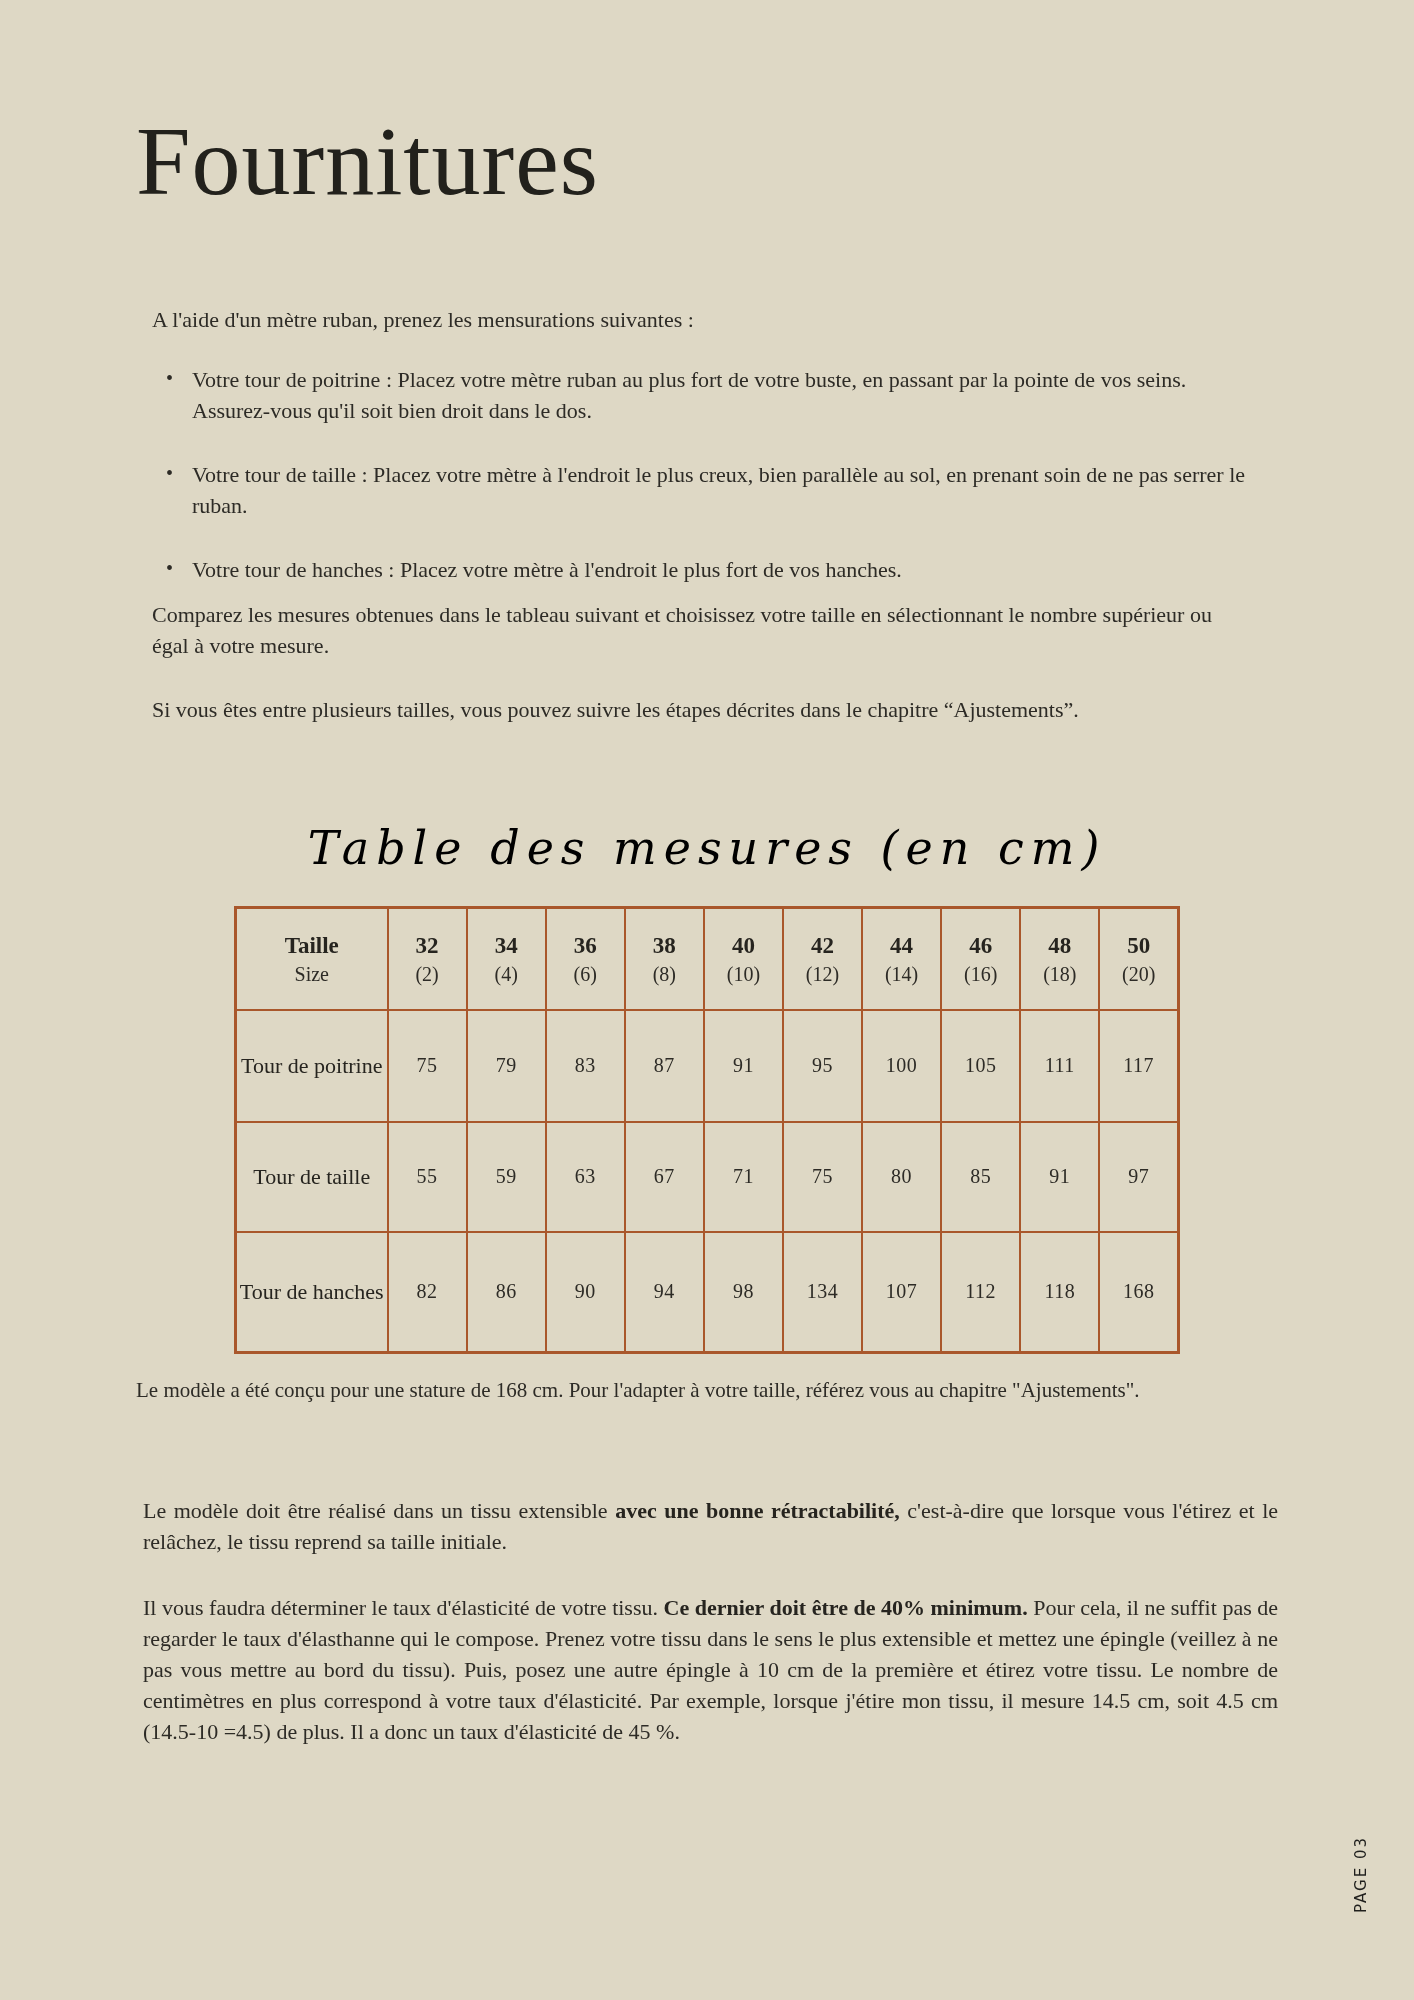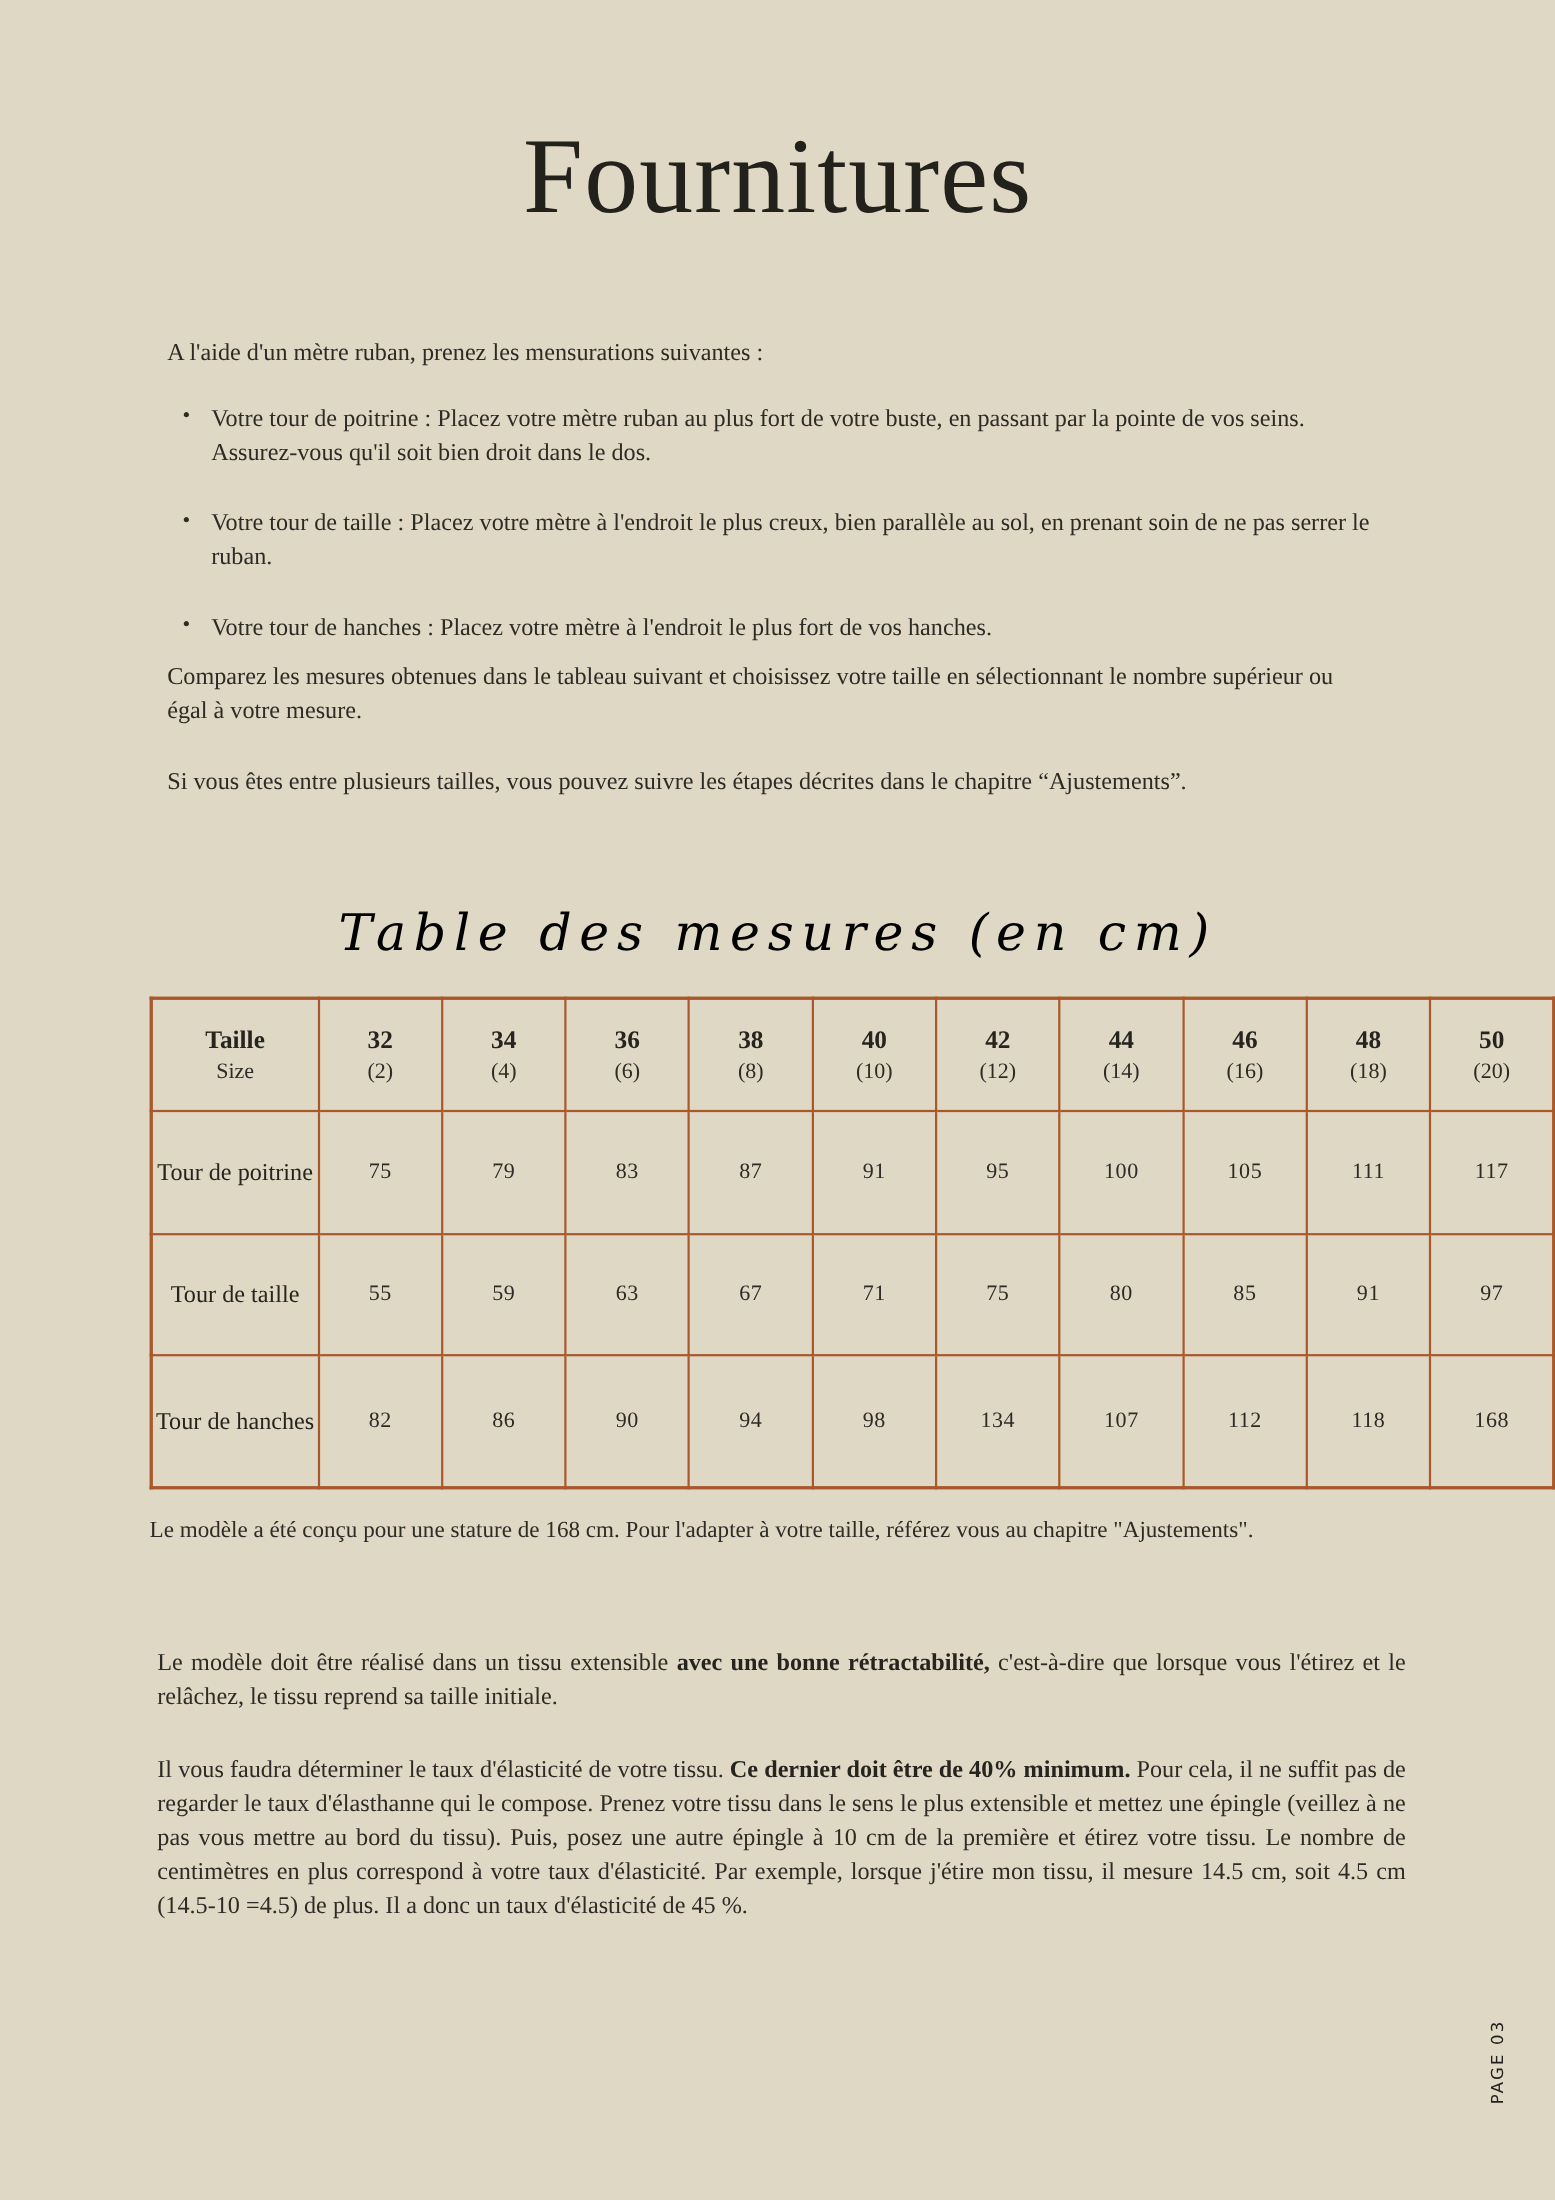--- a/index.html
+++ b/index.html
@@ -8,21 +8,21 @@
     background:#ded8c5;
     color:#2d2b26;
     font-family:"Liberation Serif", serif;
     position:relative;
     overflow:hidden;
   }
   .content{padding:0 136px;}
 
   h1.doc-title{
     margin:112px 0 0;
-    text-align:center;
+    text-align:left;
     font-family:"Liberation Serif", serif;
     font-weight:400;
     font-size:98px;
     line-height:1;
     letter-spacing:1px;
     color:#22211c;
   }
 
   p{margin:0;font-size:22px;line-height:31px;}
   .indent{margin-left:16px;margin-right:24px;}
@@ -57,21 +57,21 @@
     font-family:"DejaVu Serif", serif;
     font-style:italic;
     font-weight:400;
     font-size:46px;
     line-height:1.2;
     letter-spacing:7px;
     color:#000000;
   }
 
   table.measures{
-    width:1278px;
+    width:946px;
     margin:30px auto 0;
     border-collapse:collapse;
     table-layout:fixed;
     border:3px solid #a9572b;
   }
   table.measures col.c-label{width:152px;}
   table.measures th, table.measures td{
     border:2px solid #a9572b;
     text-align:center;
     vertical-align:middle;

